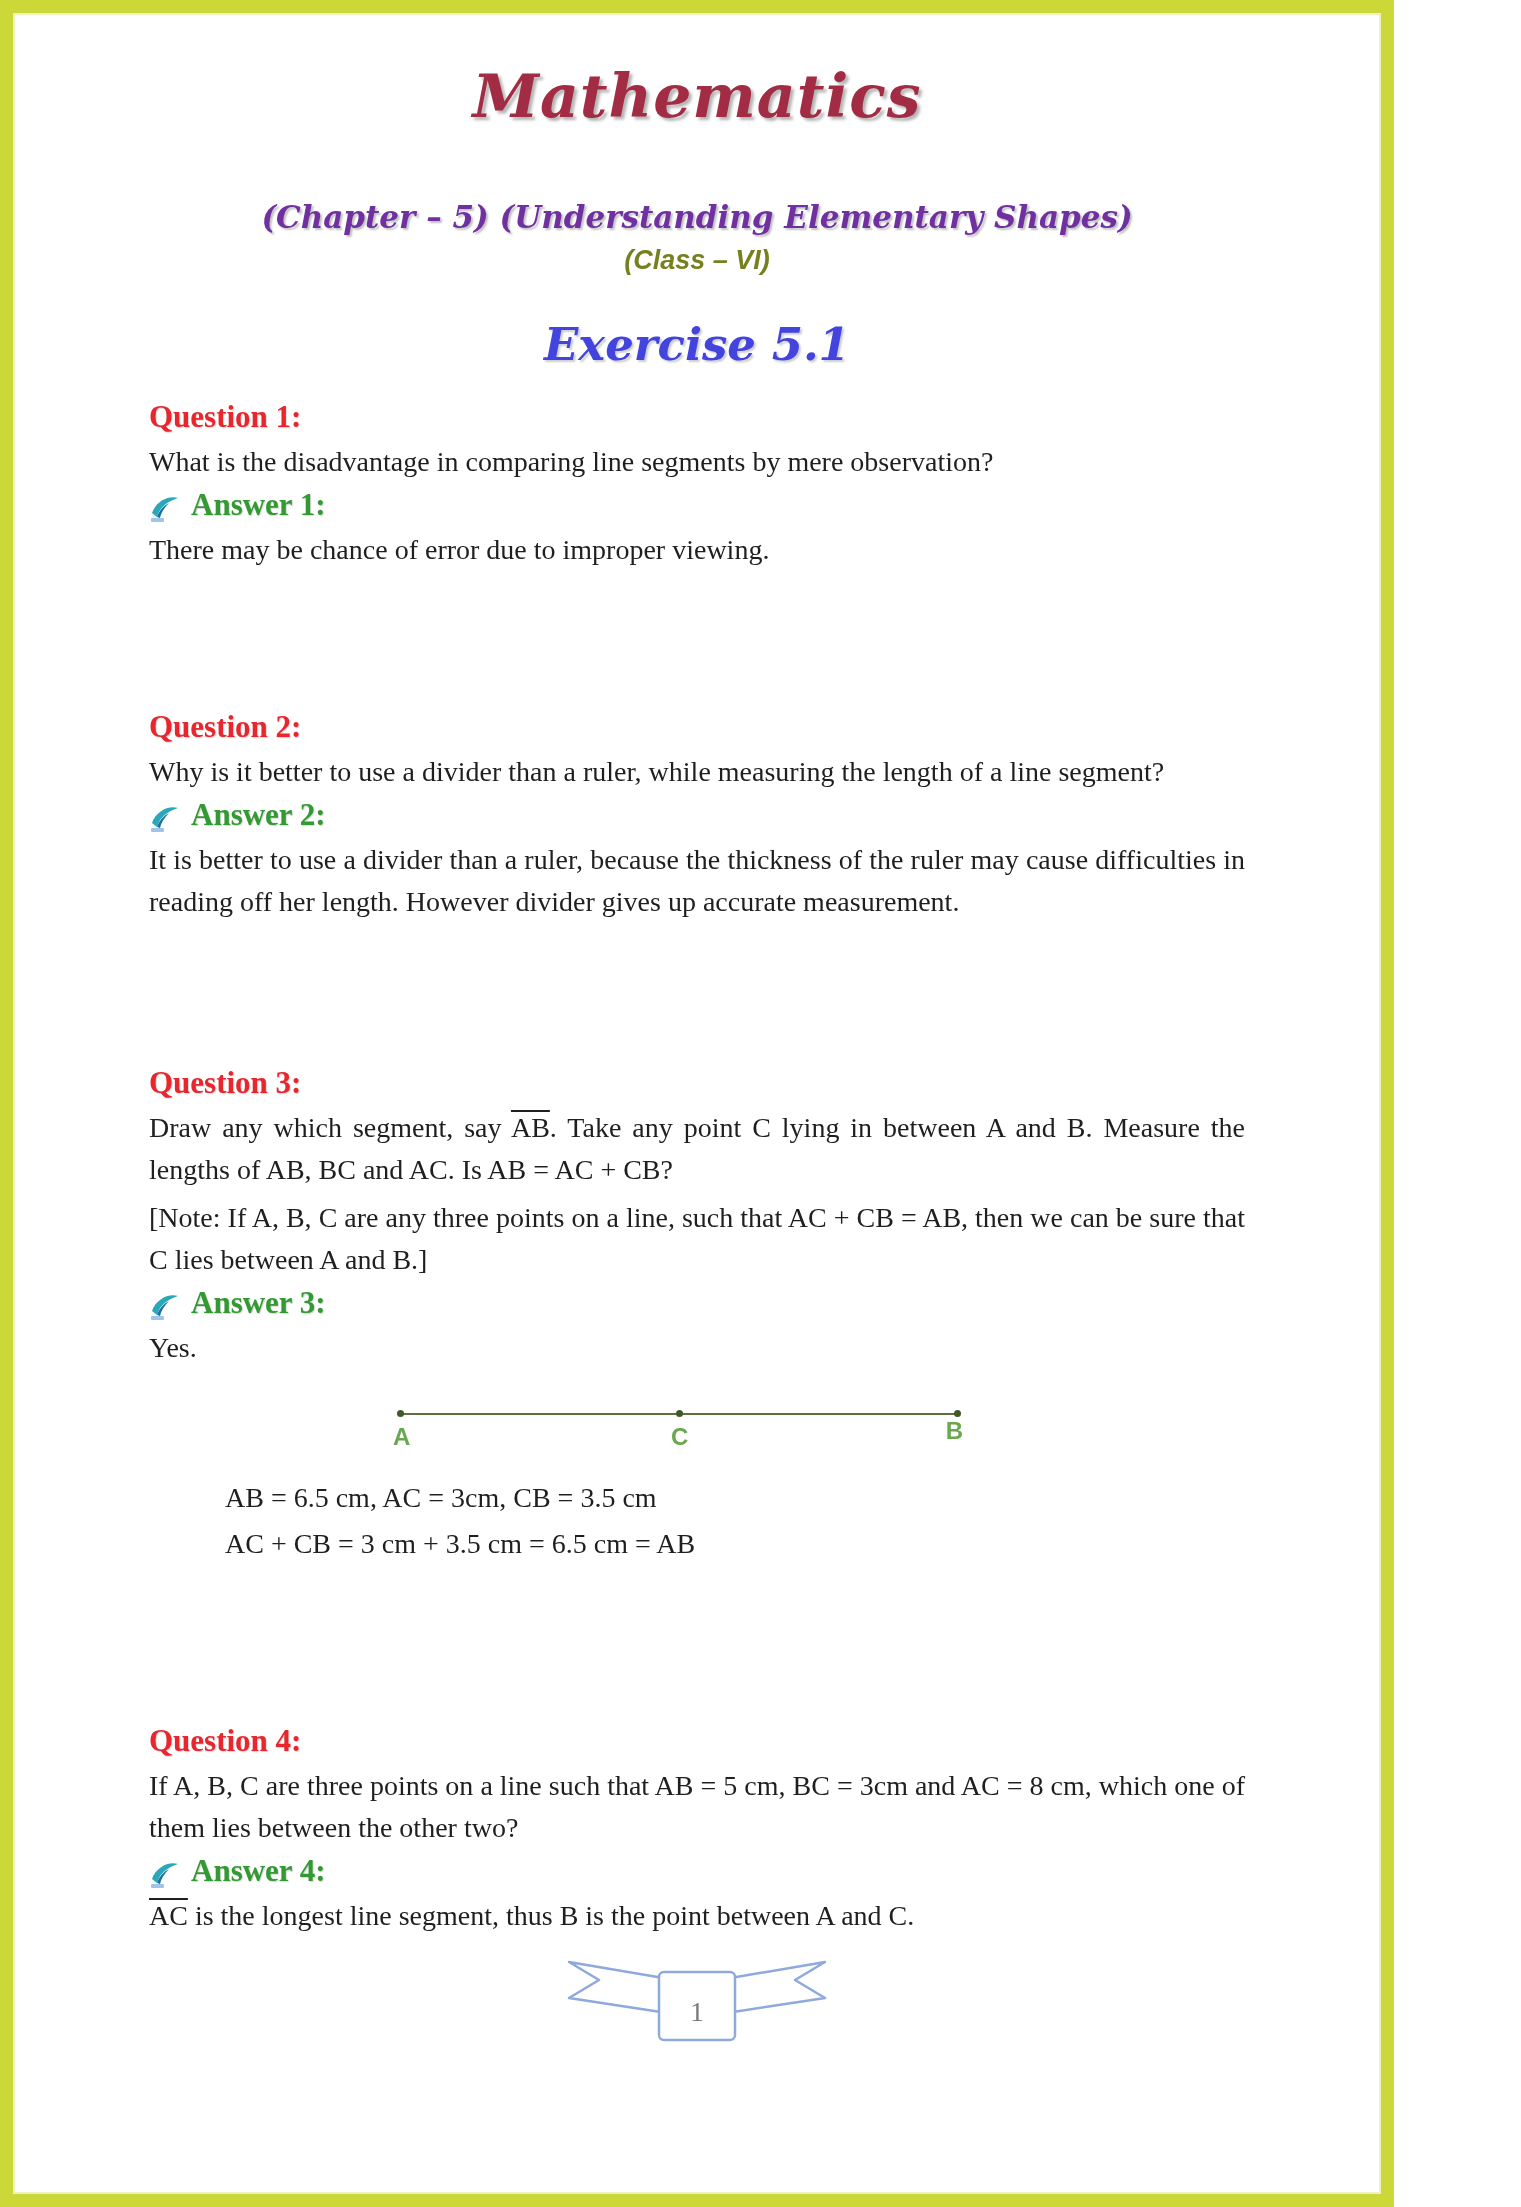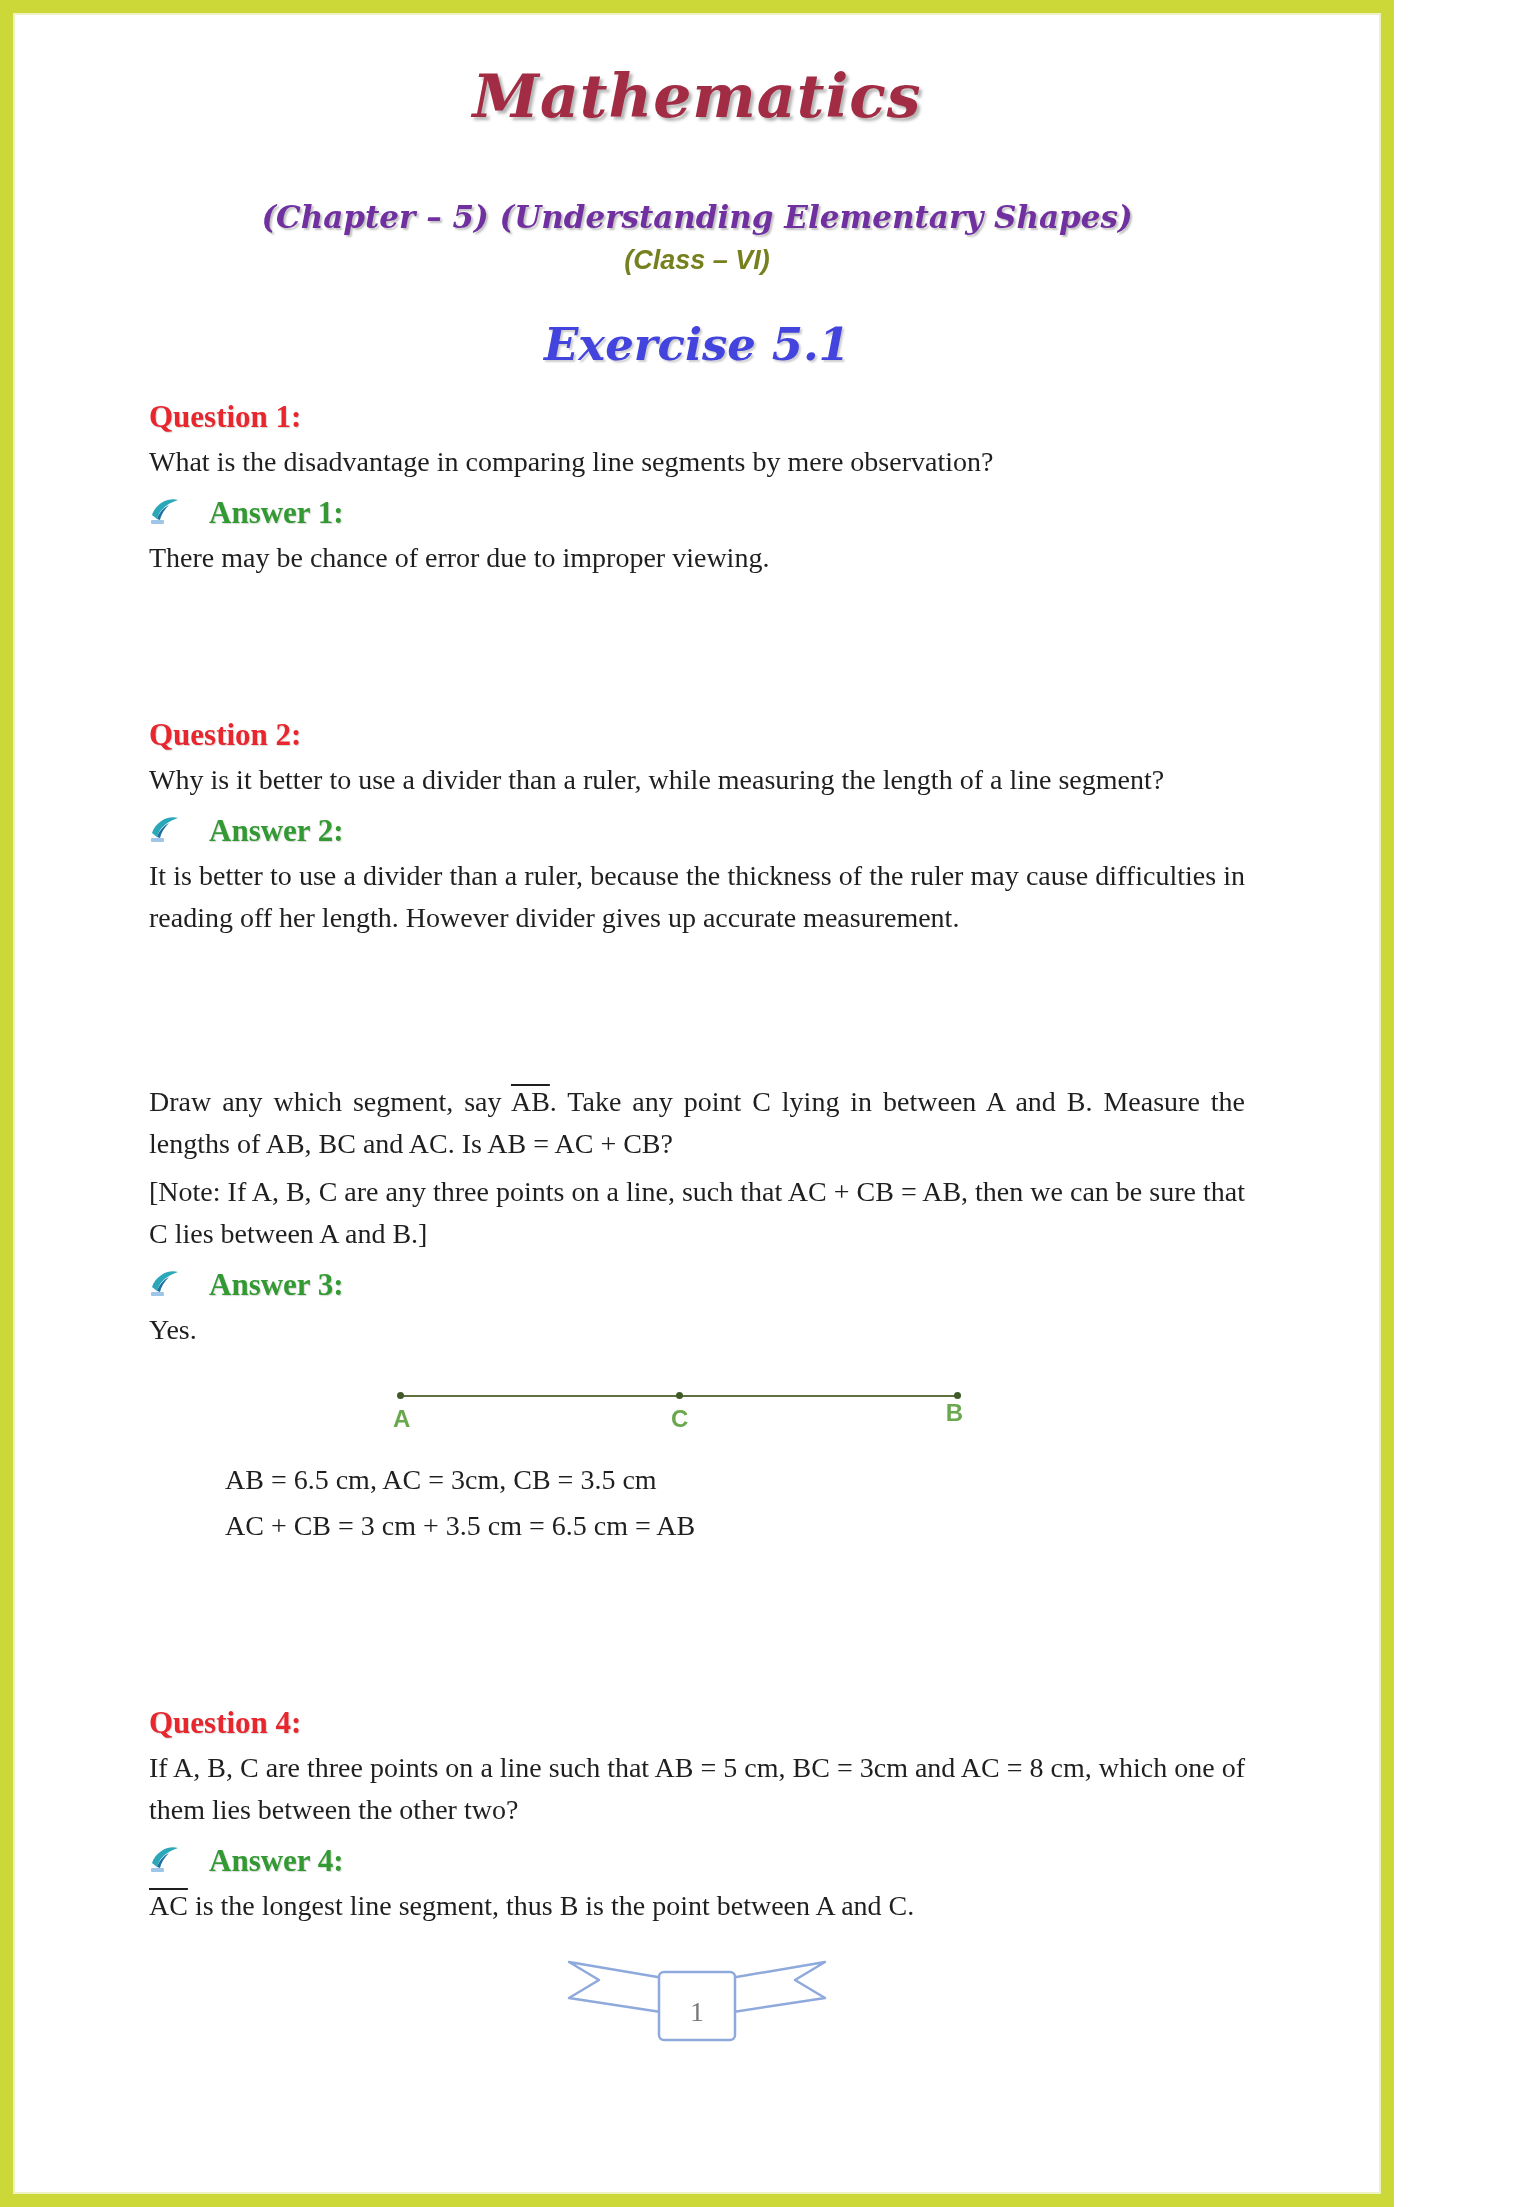--- a/index.html
+++ b/index.html
@@ -61,22 +61,22 @@
   }
   .body {
     font-size:28px;
     line-height:1.5;
     color:#1f1f1f;
     margin-top:6px;
   }
   .justify { text-align:justify; }
 
   .ans-row {
-    display:flex; align-items:flex-start; gap:28px;
-    margin-top:12px;
+    display:flex; align-items:flex-end; gap:10px;
+    margin-top:4px;
   }
   .ans-label {
     font-weight:bold;
     font-size:31px;
     color:#339933;
     text-shadow:1px 1px 1px rgba(120,120,120,.3);
   }
   .logo-icon { width:32px; height:30px; display:inline-block; }
 
   .qa-q1 { margin-top:28px; }
@@ -163,20 +163,21 @@
             <path d="M8 24 C10 18, 14 13, 20 10 C15 15, 12 20, 11 25 Z" fill="#1c6f9e"></path>
             <rect x="2" y="25" width="13" height="4" rx="1" fill="#9fc5e8"></rect>
           </svg>
         </span>
         <span class="ans-label">Answer 2:</span>
       </div>
       <p class="body justify">It is better to use a divider than a ruler, because the thickness of the ruler may cause difficulties in reading off her length. However divider gives up accurate measurement.</p>
     </section>
 
     <section class="qa-q3">
+      <div class="q-label">Question 3:</div>
       <p class="body justify"><span>Draw any which segment, say </span><span class="ovl">AB</span><span>. Take any point C lying in between A and B. Measure the lengths of AB, BC and AC. Is AB = AC + CB?</span></p>
       <p class="body justify">[Note: If A, B, C are any three points on a line, such that AC + CB = AB, then we can be sure that C lies between A and B.]</p>
       <div class="ans-row">
         <span class="logo-icon">
           <svg viewBox="0 0 32 30" width="32" height="30">
             <path d="M3 20 C7 8, 20 2, 29 5 C20 8, 11 13, 8 24 Z" fill="#2aa7b8"></path>
             <path d="M8 24 C10 18, 14 13, 20 10 C15 15, 12 20, 11 25 Z" fill="#1c6f9e"></path>
             <rect x="2" y="25" width="13" height="4" rx="1" fill="#9fc5e8"></rect>
           </svg>
         </span>

